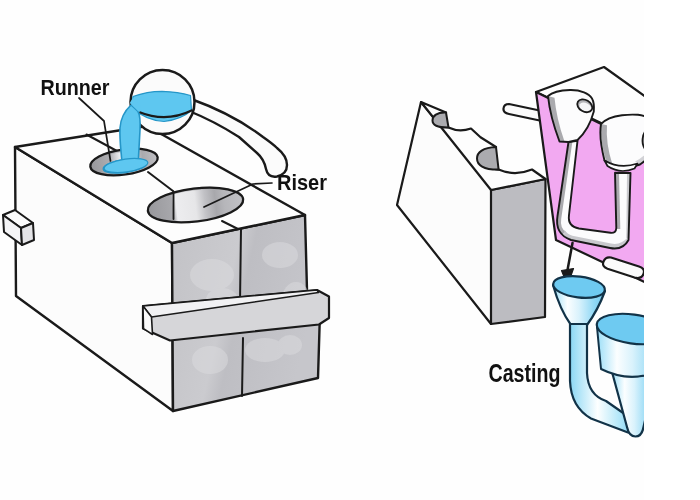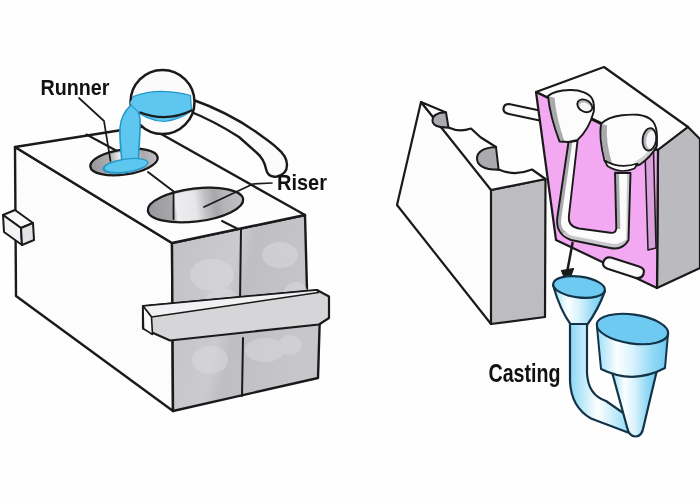--- a/index.html
+++ b/index.html
@@ -1,16 +1,16 @@
 <!DOCTYPE html>
 <html><head>
 <meta charset="utf-8">
 <style>
   html,body{margin:0;padding:0;background:#fff;}
-  #wrap{width:700px;height:500px;position:relative;overflow:hidden;background:#fefefe;}
+  #wrap{width:644px;height:500px;position:relative;overflow:hidden;background:#fefefe;}
   svg{display:block;}
   .lbl{font-family:"Liberation Sans",sans-serif;font-weight:bold;fill:#111;-webkit-font-smoothing:antialiased;}
 </style>
 </head>
 <body>
 <div id="wrap">
 <svg width="700" height="500" viewBox="0 0 700 500" xmlns="http://www.w3.org/2000/svg">
 <defs>
   <linearGradient id="gFaceR" x1="0" y1="0" x2="1" y2="0.3">
     <stop offset="0" stop-color="#c2c2c6"></stop>

